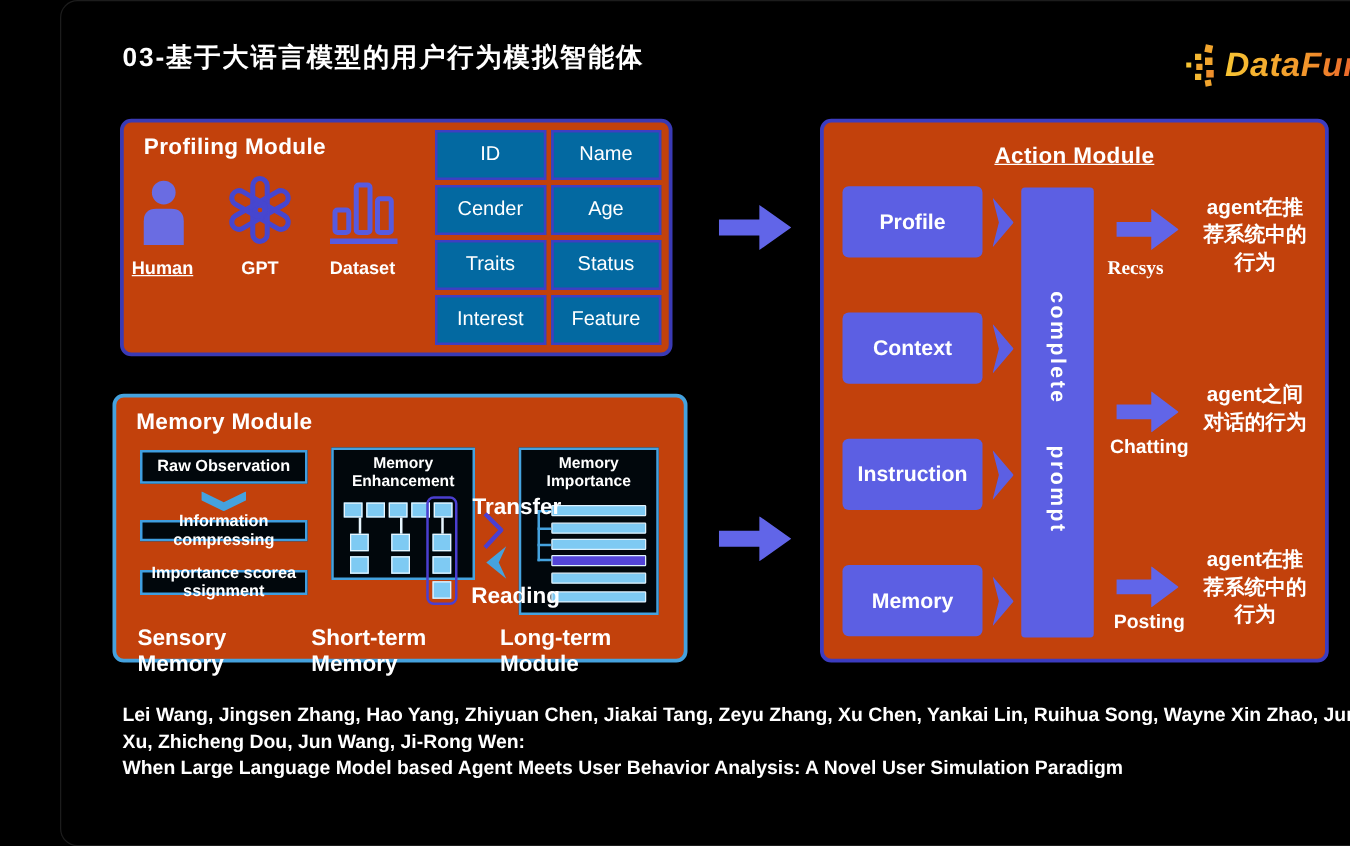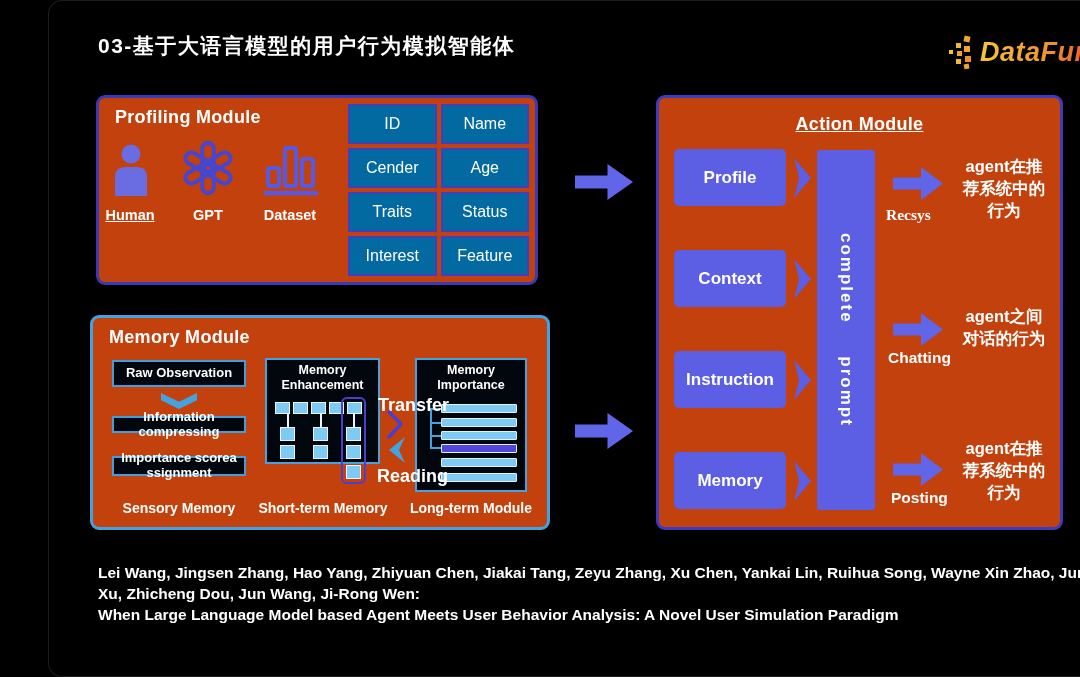--- a/index.html
+++ b/index.html
@@ -53,21 +53,21 @@
     left:64px; width:134px; border:2px solid #3f9ee0; background:#01070c;
     display:flex; align-items:center; justify-content:center; text-align:center;
     font-size:13px; font-weight:bold; line-height:1.12;
   }
   .chevron-down {
     background:#45a2de;
     clip-path:polygon(0 0, 50% 55%, 100% 0, 100% 45%, 50% 100%, 0 45%);
   }
   .mem-sub-box { border:2px solid #45a2de; background:#01070c; }
   .mem-sub-title { width:100%; text-align:center; font-size:12.5px; font-weight:bold; line-height:1.2; padding-top:3px; }
-  .mem-label { font-size:14px; font-weight:bold; text-align:center; }
+  .mem-label { font-size:18px; font-weight:bold; }
   .sq { position:absolute; background:#7ecaf3; border:1px solid #e8f6ff; }
   .conn { position:absolute; width:2px; background:#e8f6ff; }
   .hl-outline { position:absolute; border:2.5px solid #4b3fd0; border-radius:6px; background:transparent; }
   .bar-row { position:absolute; left:24px; width:76px; height:9px; background:#7ecaf3; border:1px solid #dff2fd; border-radius:1px; }
   .bar-row.purple { background:#5345d8; }
   .bracket-line { position:absolute; background:#45a2de; }
   .flow-word { font-size:18px; font-weight:bold; }
 
   
   .input-btn {

